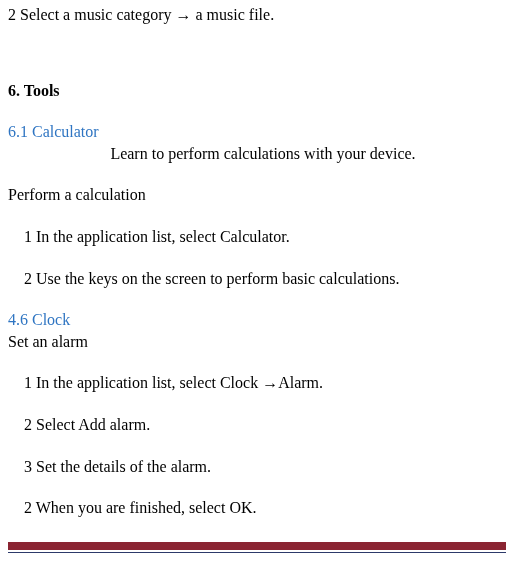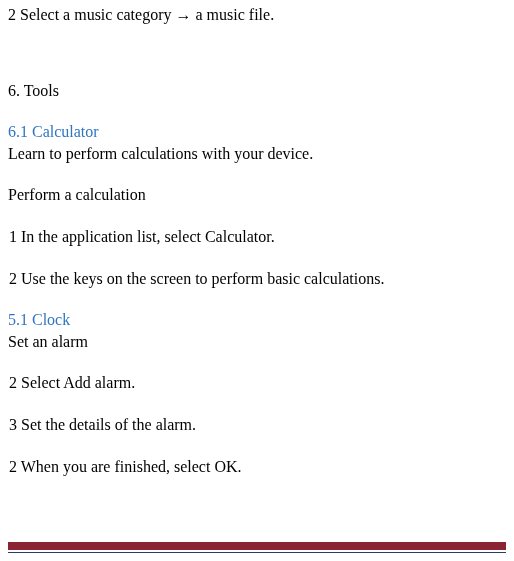--- a/index.html
+++ b/index.html
@@ -19,35 +19,37 @@
     position: relative;
   }
   .para {
     margin: 0 0 20px 0;
   }
   .big-gap {
     height: 34px;
   }
   .sect-title {
     margin: 0 0 20px 0;
+    font-weight: bold;
   }
   .sub-title {
     color: #2f75c2;
     font-weight: normal;
     margin: 0;
   }
   .intro {
-    margin: 0 0 20px 0;
+    margin: 0 0 20px 12px;
+    text-align: center;
   }
   .bold-head {
     font-weight: normal;
     margin: 0 0 20px 0;
   }
   .step {
-    margin: 0 0 20px 1px;
+    margin: 0 0 20px 16px;
   }
   .footer-bar {
     position: absolute;
     left: 8px;
     right: 8px;
     bottom: 8px;
   }
   .bar-red {
     height: 8px;
     background: #8a2432;
@@ -73,23 +75,24 @@
   <p class="sect-title">6. Tools</p>
 
   <p class="sub-title">6.1 Calculator</p>
   <p class="intro">Learn to perform calculations with your device.</p>
 
   <p class="bold-head">Perform a calculation</p>
 
   <p class="step">1 In the application list, select Calculator.</p>
   <p class="step">2 Use the keys on the screen to perform basic calculations.</p>
 
-  <p class="sub-title">5.1 Clock</p>
+  <p class="sub-title">4.6 Clock</p>
   <p class="bold-head">Set an alarm</p>
 
+  <p class="step">1 In the application list, select Clock →Alarm.</p>
   <p class="step">2 Select Add alarm.</p>
   <p class="step">3 Set the details of the alarm.</p>
   <p class="step">2 When you are finished, select OK.</p>
 
   <div class="footer-bar">
     <div class="bar-red"></div>
     <div class="bar-gap"></div>
     <div class="bar-blue"></div>
   </div>
 

